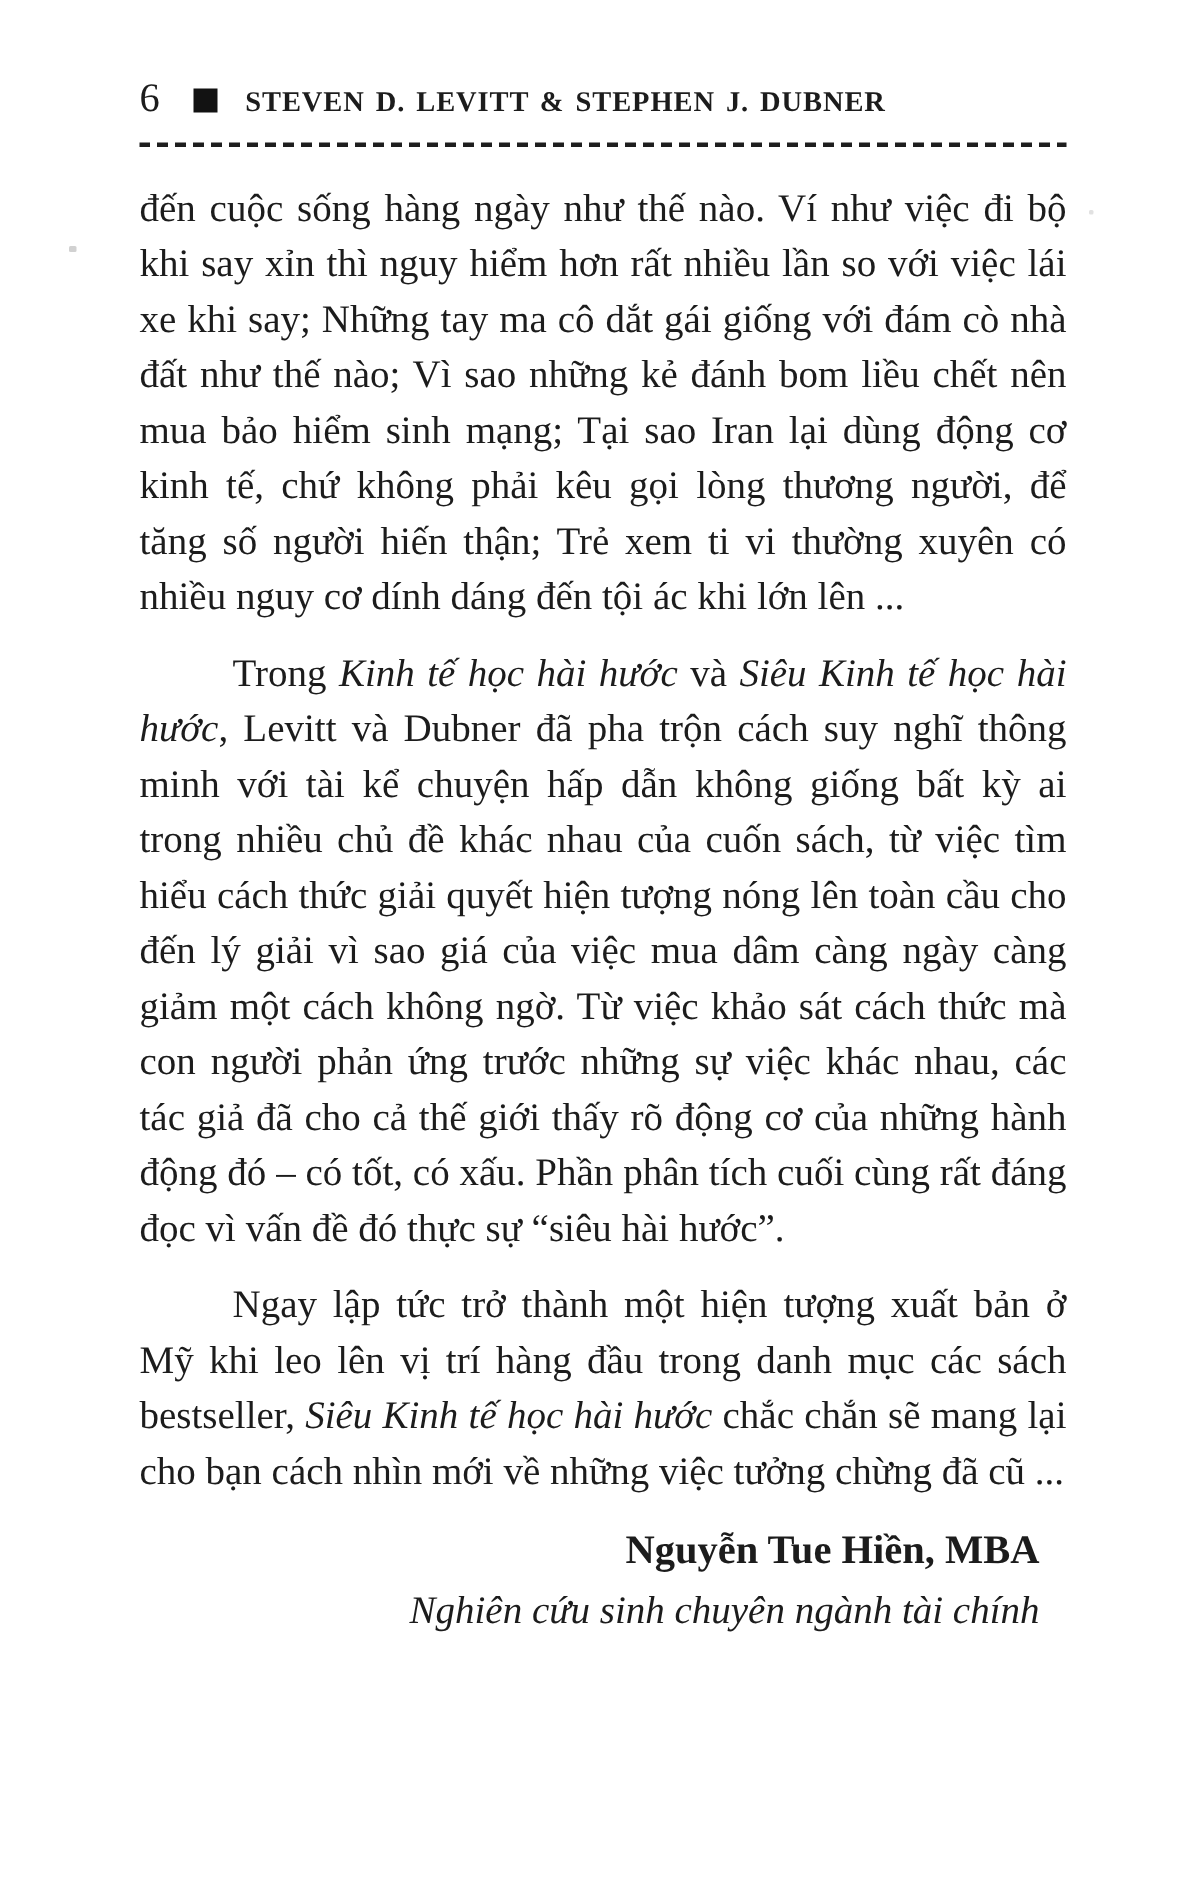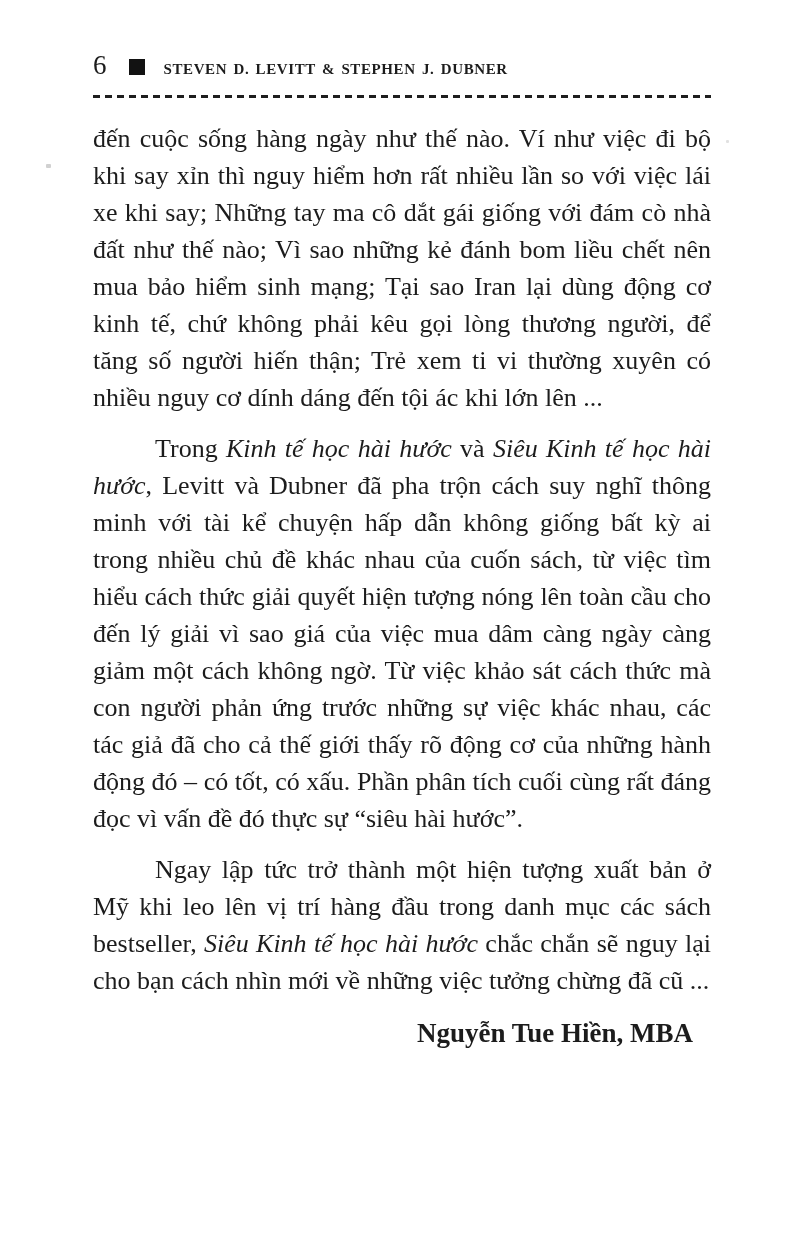--- a/index.html
+++ b/index.html
@@ -35,21 +35,21 @@
     display: inline-block;
     width: 16px;
     height: 16px;
     background: #121212;
     margin-left: 22px;
     margin-right: 19px;
     transform: translateY(1px);
     align-self: center;
   }
   .header-title {
-    font-size: 15px;
+    font-size: 19px;
     font-weight: 700;
     letter-spacing: 0.6px;
     word-spacing: 2px;
     line-height: 1;
   }
   .dashed-rule {
     position: absolute;
     top: 95px;
     left: 93px;
     width: 618px;
@@ -120,23 +120,24 @@
 
     <p class="para">
       <span>đến cuộc sống hàng ngày như thế nào. Ví như việc đi bộ khi say xỉn thì nguy hiểm hơn rất nhiều lần so với việc lái xe khi say; Những tay ma cô dắt gái giống với đám cò nhà đất như thế nào; Vì sao những kẻ đánh bom liều chết nên mua bảo hiểm sinh mạng; Tại sao Iran lại dùng động cơ kinh tế, chứ không phải kêu gọi lòng thương người, để tăng số người hiến thận; Trẻ xem ti vi thường xuyên có nhiều nguy cơ dính dáng đến tội ác khi lớn lên ...</span>
     </p>
 
     <p class="para indent">
       <span>Trong </span><span class="ital">Kinh tế học hài hước</span><span> và </span><span class="ital">Siêu Kinh tế học hài hước</span><span>, Levitt và Dubner đã pha trộn cách suy nghĩ thông minh với tài kể chuyện hấp dẫn không giống bất kỳ ai trong nhiều chủ đề khác nhau của cuốn sách, từ việc tìm hiểu cách thức giải quyết hiện tượng nóng lên toàn cầu cho đến lý giải vì sao giá của việc mua dâm càng ngày càng giảm một cách không ngờ. Từ việc khảo sát cách thức mà con người phản ứng trước những sự việc khác nhau, các tác giả đã cho cả thế giới thấy rõ động cơ của những hành động đó – có tốt, có xấu. Phần phân tích cuối cùng rất đáng đọc vì vấn đề đó thực sự “siêu hài hước”.</span>
     </p>
 
     <p class="para indent">
-      <span>Ngay lập tức trở thành một hiện tượng xuất bản ở Mỹ khi leo lên vị trí hàng đầu trong danh mục các sách bestseller, </span><span class="ital">Siêu Kinh tế học hài hước</span><span> chắc chắn sẽ nguy lại cho bạn cách nhìn mới về những việc tưởng chừng đã cũ ...</span>
+      <span>Ngay lập tức trở thành một hiện tượng xuất bản ở Mỹ khi leo lên vị trí hàng đầu trong danh mục các sách bestseller, </span><span class="ital">Siêu Kinh tế học hài hước</span><span> chắc chắn sẽ mang lại cho bạn cách nhìn mới về những việc tưởng chừng đã cũ ...</span>
     </p>
 
 
     <div class="signature">
       <div class="signature-name">Nguyễn Tue Hiền, MBA</div>
+      <div class="signature-role">Nghiên cứu sinh chuyên ngành tài chính</div>
     </div>
 
   </div>
 
 </div>
 
 </body></html>

